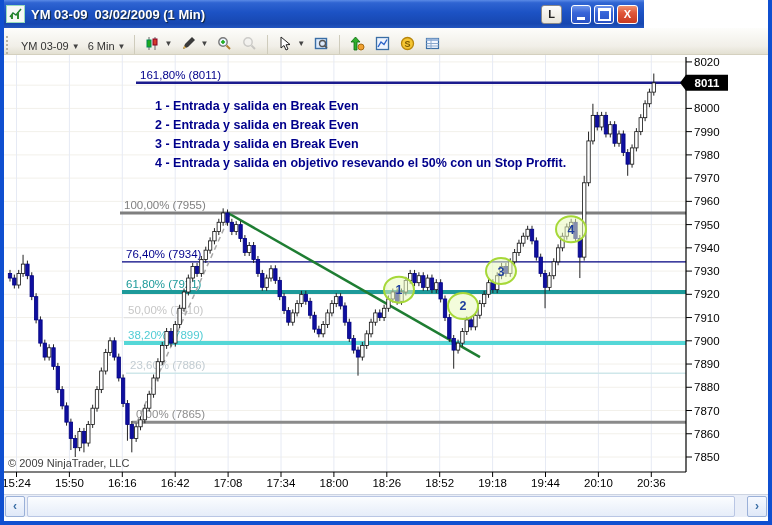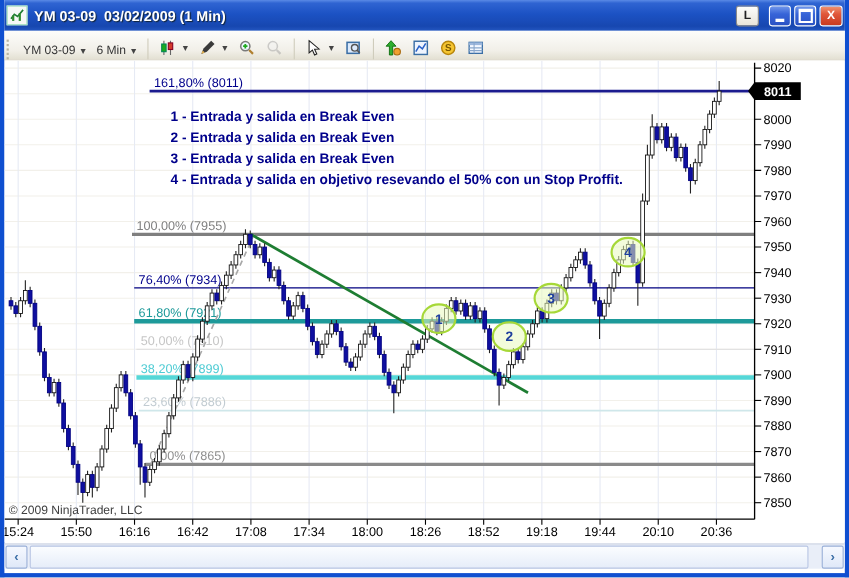--- a/index.html
+++ b/index.html
@@ -1,20 +1,20 @@
 <!DOCTYPE html>
 <html><head>
 <meta charset="utf-8">
 <style>
   html,body{margin:0;padding:0;background:#c0c8d4;font-family:"Liberation Sans",sans-serif;}
   #window{position:relative;width:772px;height:525px;background:#fff;overflow:hidden;
           border-left:4px solid #0f4fd0;border-right:4px solid #0f4fd0;border-bottom:4px solid #0f4fd0;
           box-sizing:border-box;}
   
-  #titlebar{position:absolute;left:-4px;top:0;width:772px;height:28px;
+  #titlebar{position:absolute;left:-4px;top:0;width:644px;height:28px;
     background:linear-gradient(180deg,#5a8ae6 0%,#2f64d2 10%,#1c52c4 45%,#1747b0 85%,#2356c0 100%);
     display:flex;align-items:center;box-sizing:border-box;padding:0 6px;}
   #title-icon{width:17px;height:16px;background:#f6f8f6;border:1px solid #9db;margin-right:6px;flex:0 0 auto;
     display:flex;align-items:center;justify-content:center;}
   #title-text{color:#fff;font-weight:bold;font-size:13px;text-shadow:1px 1px 1px #123;white-space:pre;}
   #title-buttons{margin-left:auto;display:flex;gap:3px;align-items:center;}
   .tbtn{width:20px;height:19px;border-radius:3px;font-size:11px;font-weight:bold;
         display:flex;align-items:center;justify-content:center;box-sizing:border-box;}
   .tbtn.link{background:linear-gradient(180deg,#fdfdfb,#e8e5da);border:1px solid #8a8a8a;color:#222;width:21px;margin-right:6px;}
   .tbtn.blue{background:linear-gradient(180deg,#6f95ea,#3764d8 40%,#2a52c4);border:1px solid #fff;color:#fff;}

